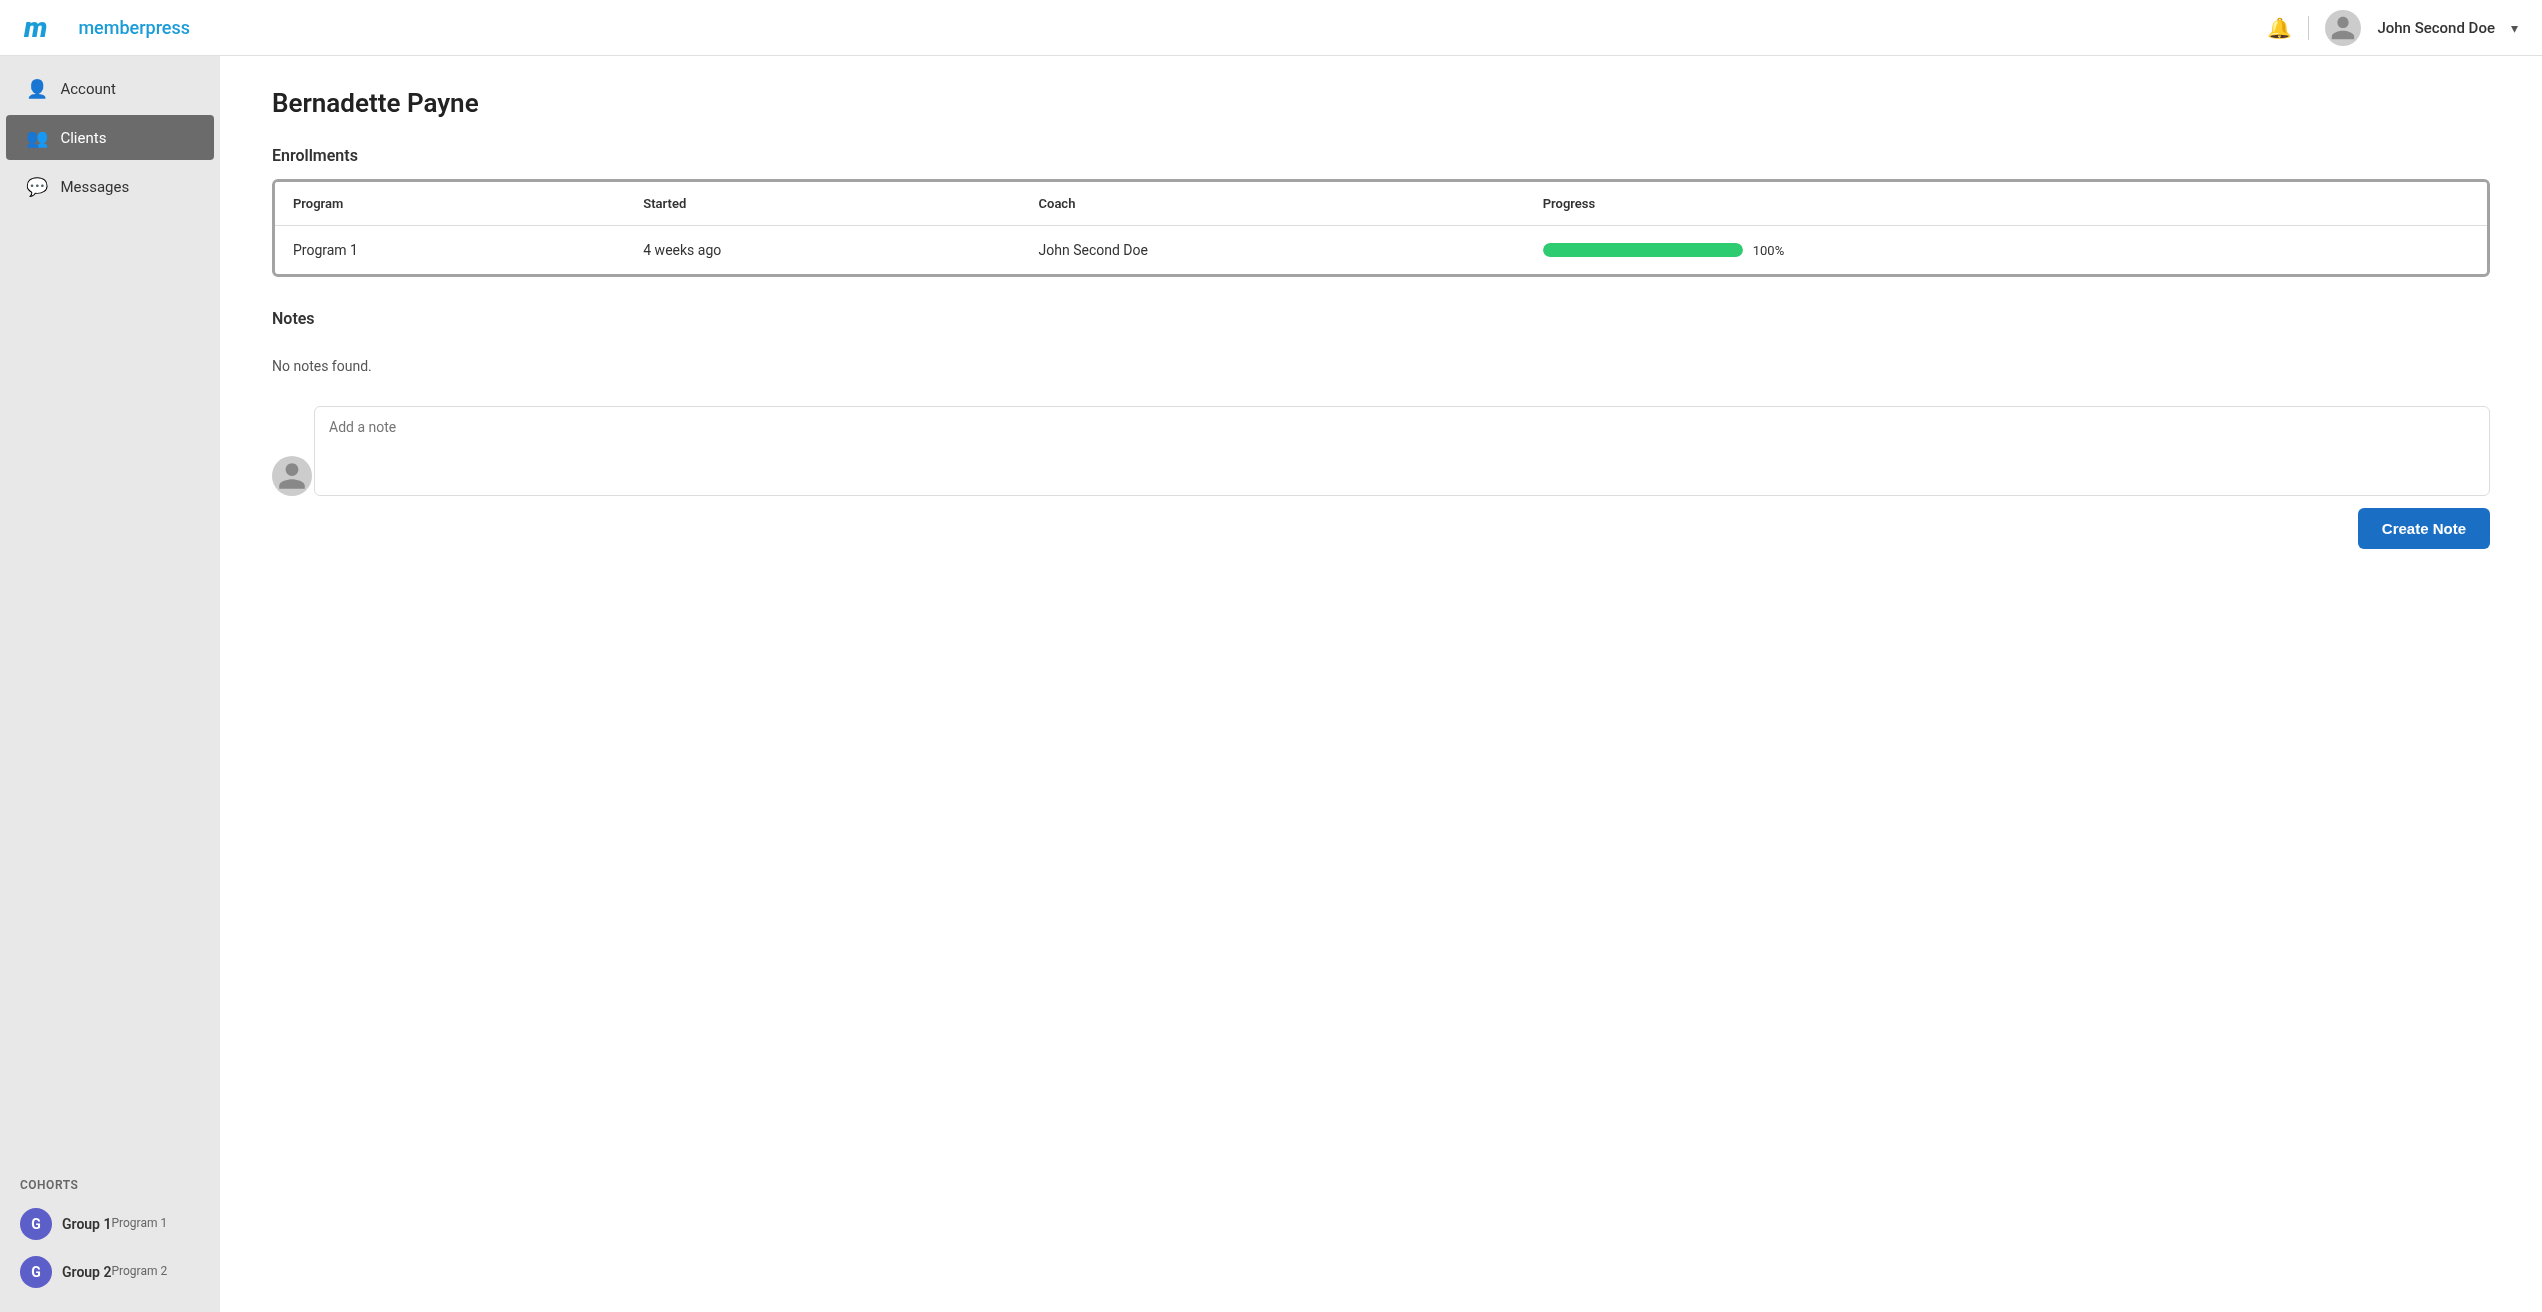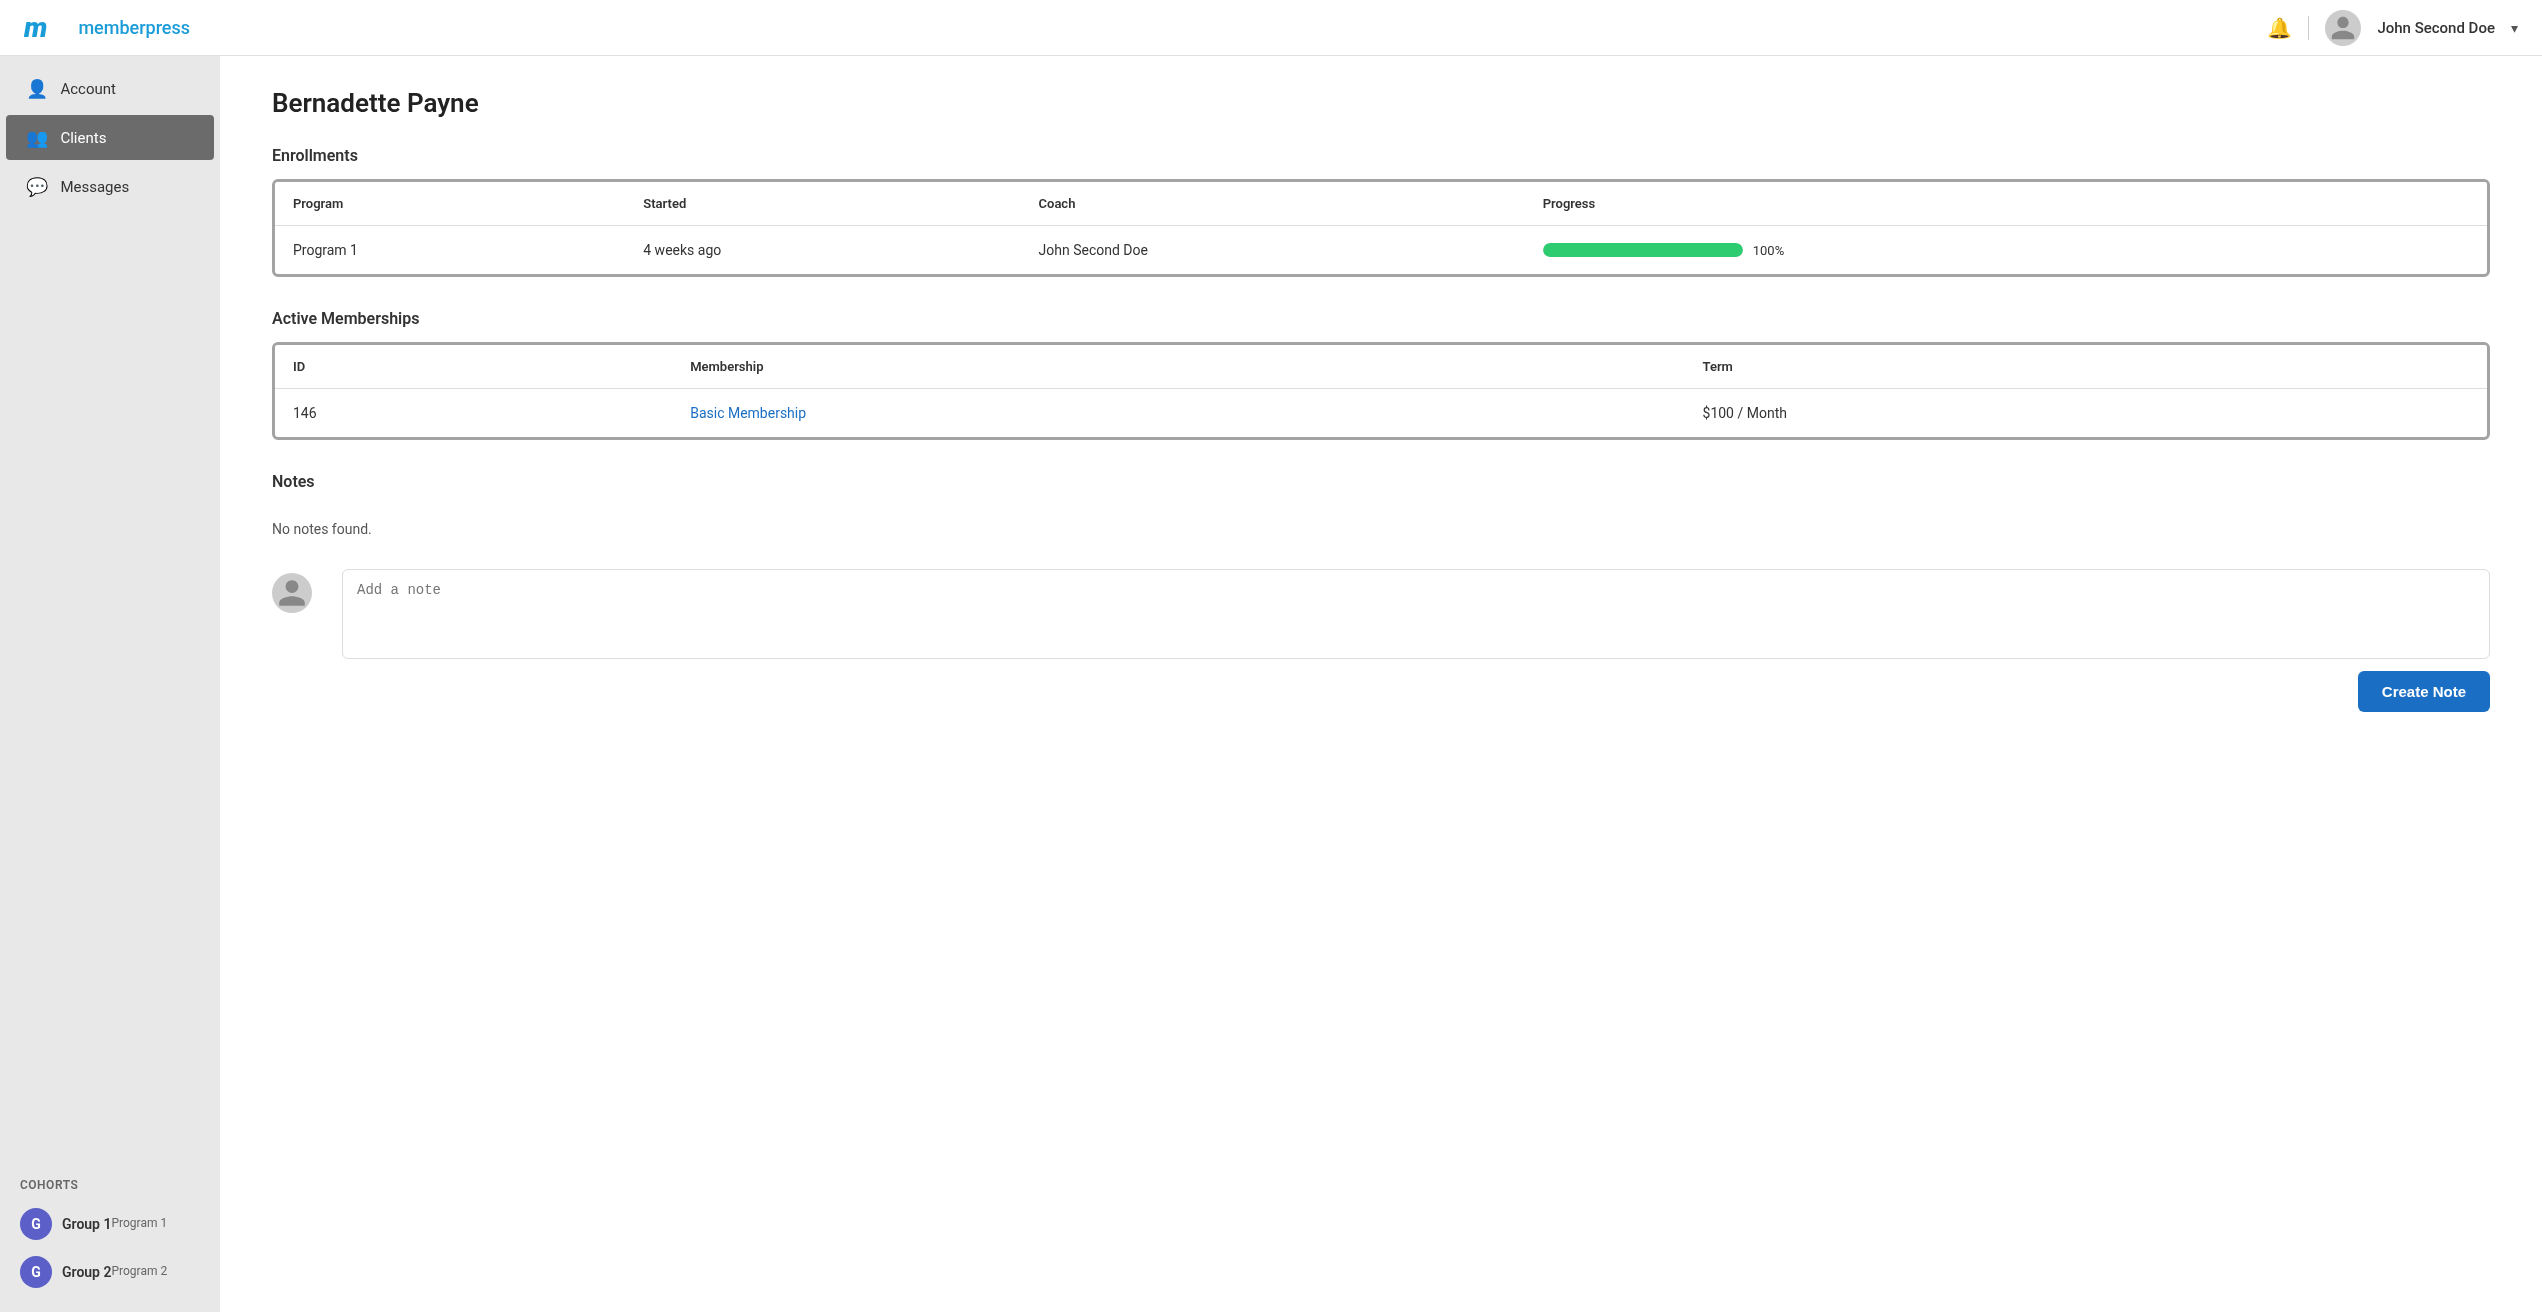--- a/index.html
+++ b/index.html
@@ -180,24 +180,23 @@
     }
 
     
     .membership-link { color: #1a6fc4; text-decoration: none; font-size: 14px; }
 
     
     .notes-section { margin-top: 8px; }
     .no-notes { font-size: 14px; color: #555; padding: 16px 0 24px; }
     .note-input-row {
       display: flex;
-      gap: 30px;
-      align-items: flex-start;
+      gap: 2px;
+      align-items: flex-end;
       margin-top: 8px;
-      font-family: Liberation Mono, monospace;
     }
     .note-avatar {
       width: 40px; height: 40px; border-radius: 50%;
       background: #ccc; display: flex; align-items: center; justify-content: center;
       flex-shrink: 0; margin-top: 4px;
     }
     .note-avatar svg { width: 32px; height: 32px; fill: #888; }
     .note-textarea {
       flex: 1;
       border: 1px solid #ddd;
@@ -313,39 +312,20 @@
             <div class="progress-bar-fill" style="width:100%"></div>
           </div>
           <span class="progress-pct">100%</span>
         </div>
       </td>
     </tr>
           </tbody>
       </table>
     </div>
 
-    <div class="section-block">
-      <div class="section-title">Active Memberships</div>
-      <table class="data-table">
-        <thead>
-          <tr>
-            <th>ID</th>
-            <th>Membership</th>
-            <th>Term</th>
-          </tr>
-        </thead>
-        <tbody id="memberships-body">
-        <tr>
-      <td>146</td>
-      <td><a href="#" class="membership-link">Basic Membership</a></td>
-      <td>$100 / Month</td>
-    </tr>
-          </tbody>
-      </table>
-    </div>
 
     <div class="notes-section section-block">
       <div class="section-title">Notes</div>
       <div class="no-notes">No notes found.</div>
       <div class="note-input-row">
         <div class="note-avatar">
           <svg viewBox="0 0 24 24">
               <path d="M12 12c2.7 0 4.8-2.1 4.8-4.8S14.7 2.4 12 2.4 7.2 4.5 7.2 7.2 9.3 12 12 12zm0 2.4c-3.2 0-9.6 1.6-9.6 4.8v2.4h19.2v-2.4c0-3.2-6.4-4.8-9.6-4.8z"></path>
             </svg>
         </div>

